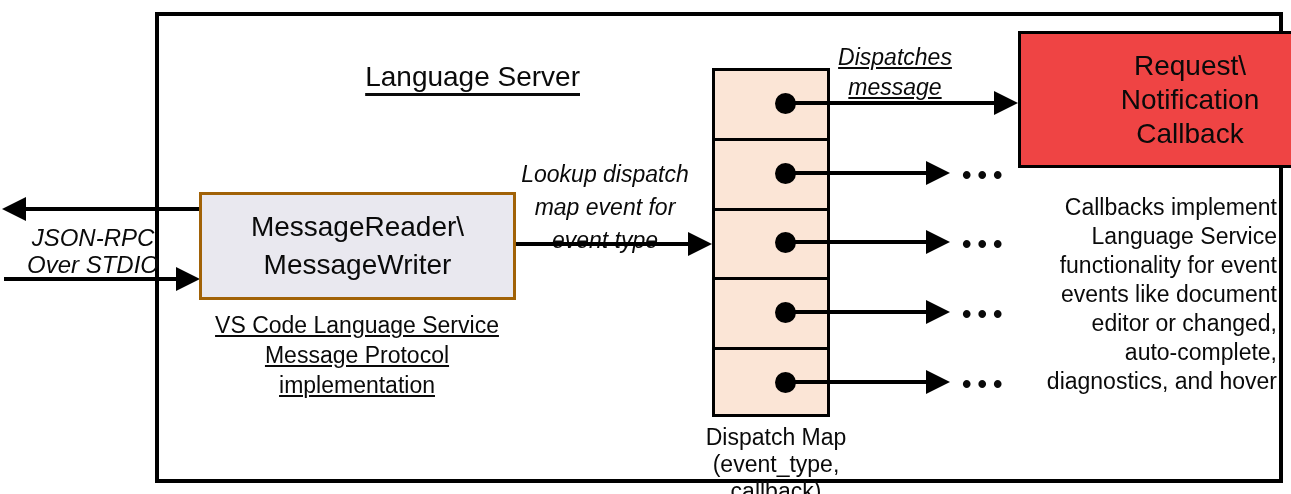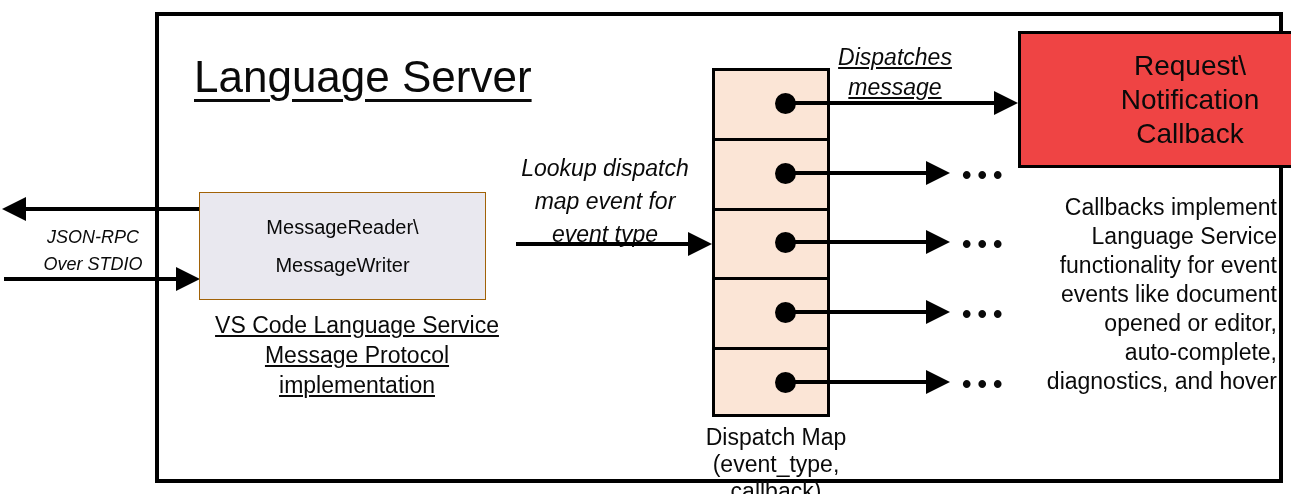--- a/index.html
+++ b/index.html
@@ -4,37 +4,37 @@
 <style>
   * { margin:0; padding:0; box-sizing:border-box; }
   html,body { background:#fff; }
   body { font-family:"Liberation Sans","DejaVu Sans",sans-serif; color:#0a0a0a; }
   .canvas { position:relative; width:1291px; height:494px; background:#fff; overflow:hidden; }
 
   .abs { position:absolute; }
 
   .outer-box { left:155px; top:12px; width:1128px; height:471px; border:4px solid #000; background:#fff; }
 
-  .title { left:194px; top:54px; width:400px; text-align:left; font-size:44px; line-height:46px;
+  .title { left:180px; top:54px; width:400px; text-align:right; font-size:28px; line-height:46px;
            text-decoration:underline; text-decoration-thickness:3px; text-underline-offset:7px; }
 
   
   .hline { height:4px; background:#000; }
   .tri-r { width:0; height:0; border-top:12px solid transparent; border-bottom:12px solid transparent; border-left:24px solid #000; }
   .tri-l { width:0; height:0; border-top:12px solid transparent; border-bottom:12px solid transparent; border-right:24px solid #000; }
   .dot   { width:21px; height:21px; border-radius:50%; background:#000; }
 
-  .io-label { left:18px; top:224px; width:150px; text-align:center; font-style:italic; font-size:18px; line-height:27px; }
+  .io-label { left:18px; top:224px; width:150px; text-align:center; font-style:italic; font-size:24px; line-height:27px; }
 
-  .reader-box { left:199px; top:192px; width:287px; height:108px; border:1px solid #a16207; background:#e9e8ef;
+  .reader-box { left:199px; top:192px; width:317px; height:108px; border:3px solid #a16207; background:#e9e8ef;
                 display:flex; flex-direction:column; align-items:center; justify-content:center;
-                font-size:20px; line-height:38px; text-align:center; }
+                font-size:28px; line-height:38px; text-align:center; }
   .reader-caption { left:187px; top:310px; width:340px; text-align:center; font-size:23px; line-height:30px;text-decoration:underline; }
 
-  .lookup-label { left:503px; top:152px; width:204px; text-align:center; font-style:italic; font-size:23px; line-height:33px; }
+  .lookup-label { left:503px; top:158px; width:204px; text-align:center; font-style:italic; font-size:23px; line-height:33px; }
 
   .dispatch-map { left:712px; top:68px; width:118px; height:349px; border:3px solid #000; background:#fbe5d6; }
   .divider { position:absolute; left:0; width:112px; height:3px; background:#000; }
 
   .callback-box { left:1018px; top:31px; width:296px; height:137px; border:3px solid #000; background:#ef4444;
                   display:flex; flex-direction:column; align-items:center; justify-content:center;
                   font-size:28px; line-height:34px; text-align:center;padding-left:48px; }
 
   .dispatches-label { left:815px; top:42px; width:160px; text-align:center; font-style:italic; font-size:23px; line-height:30px;text-decoration:underline; }
 
@@ -122,21 +122,21 @@
     <div>Request\</div>
     <div>Notification</div>
     <div>Callback</div>
   </div>
 
   <div class="abs note">
     <div>Callbacks implement</div>
     <div>Language Service</div>
     <div>functionality for event</div>
     <div>events like document</div>
-    <div>opened or editor,</div>
+    <div>editor or changed,</div>
     <div>auto-complete,</div>
     <div>diagnostics, and hover</div>
   </div>
 
   <div class="abs map-caption">
     <div>Dispatch Map</div>
     <div>(event_type, callback)</div>
   </div>
 
 </div>

